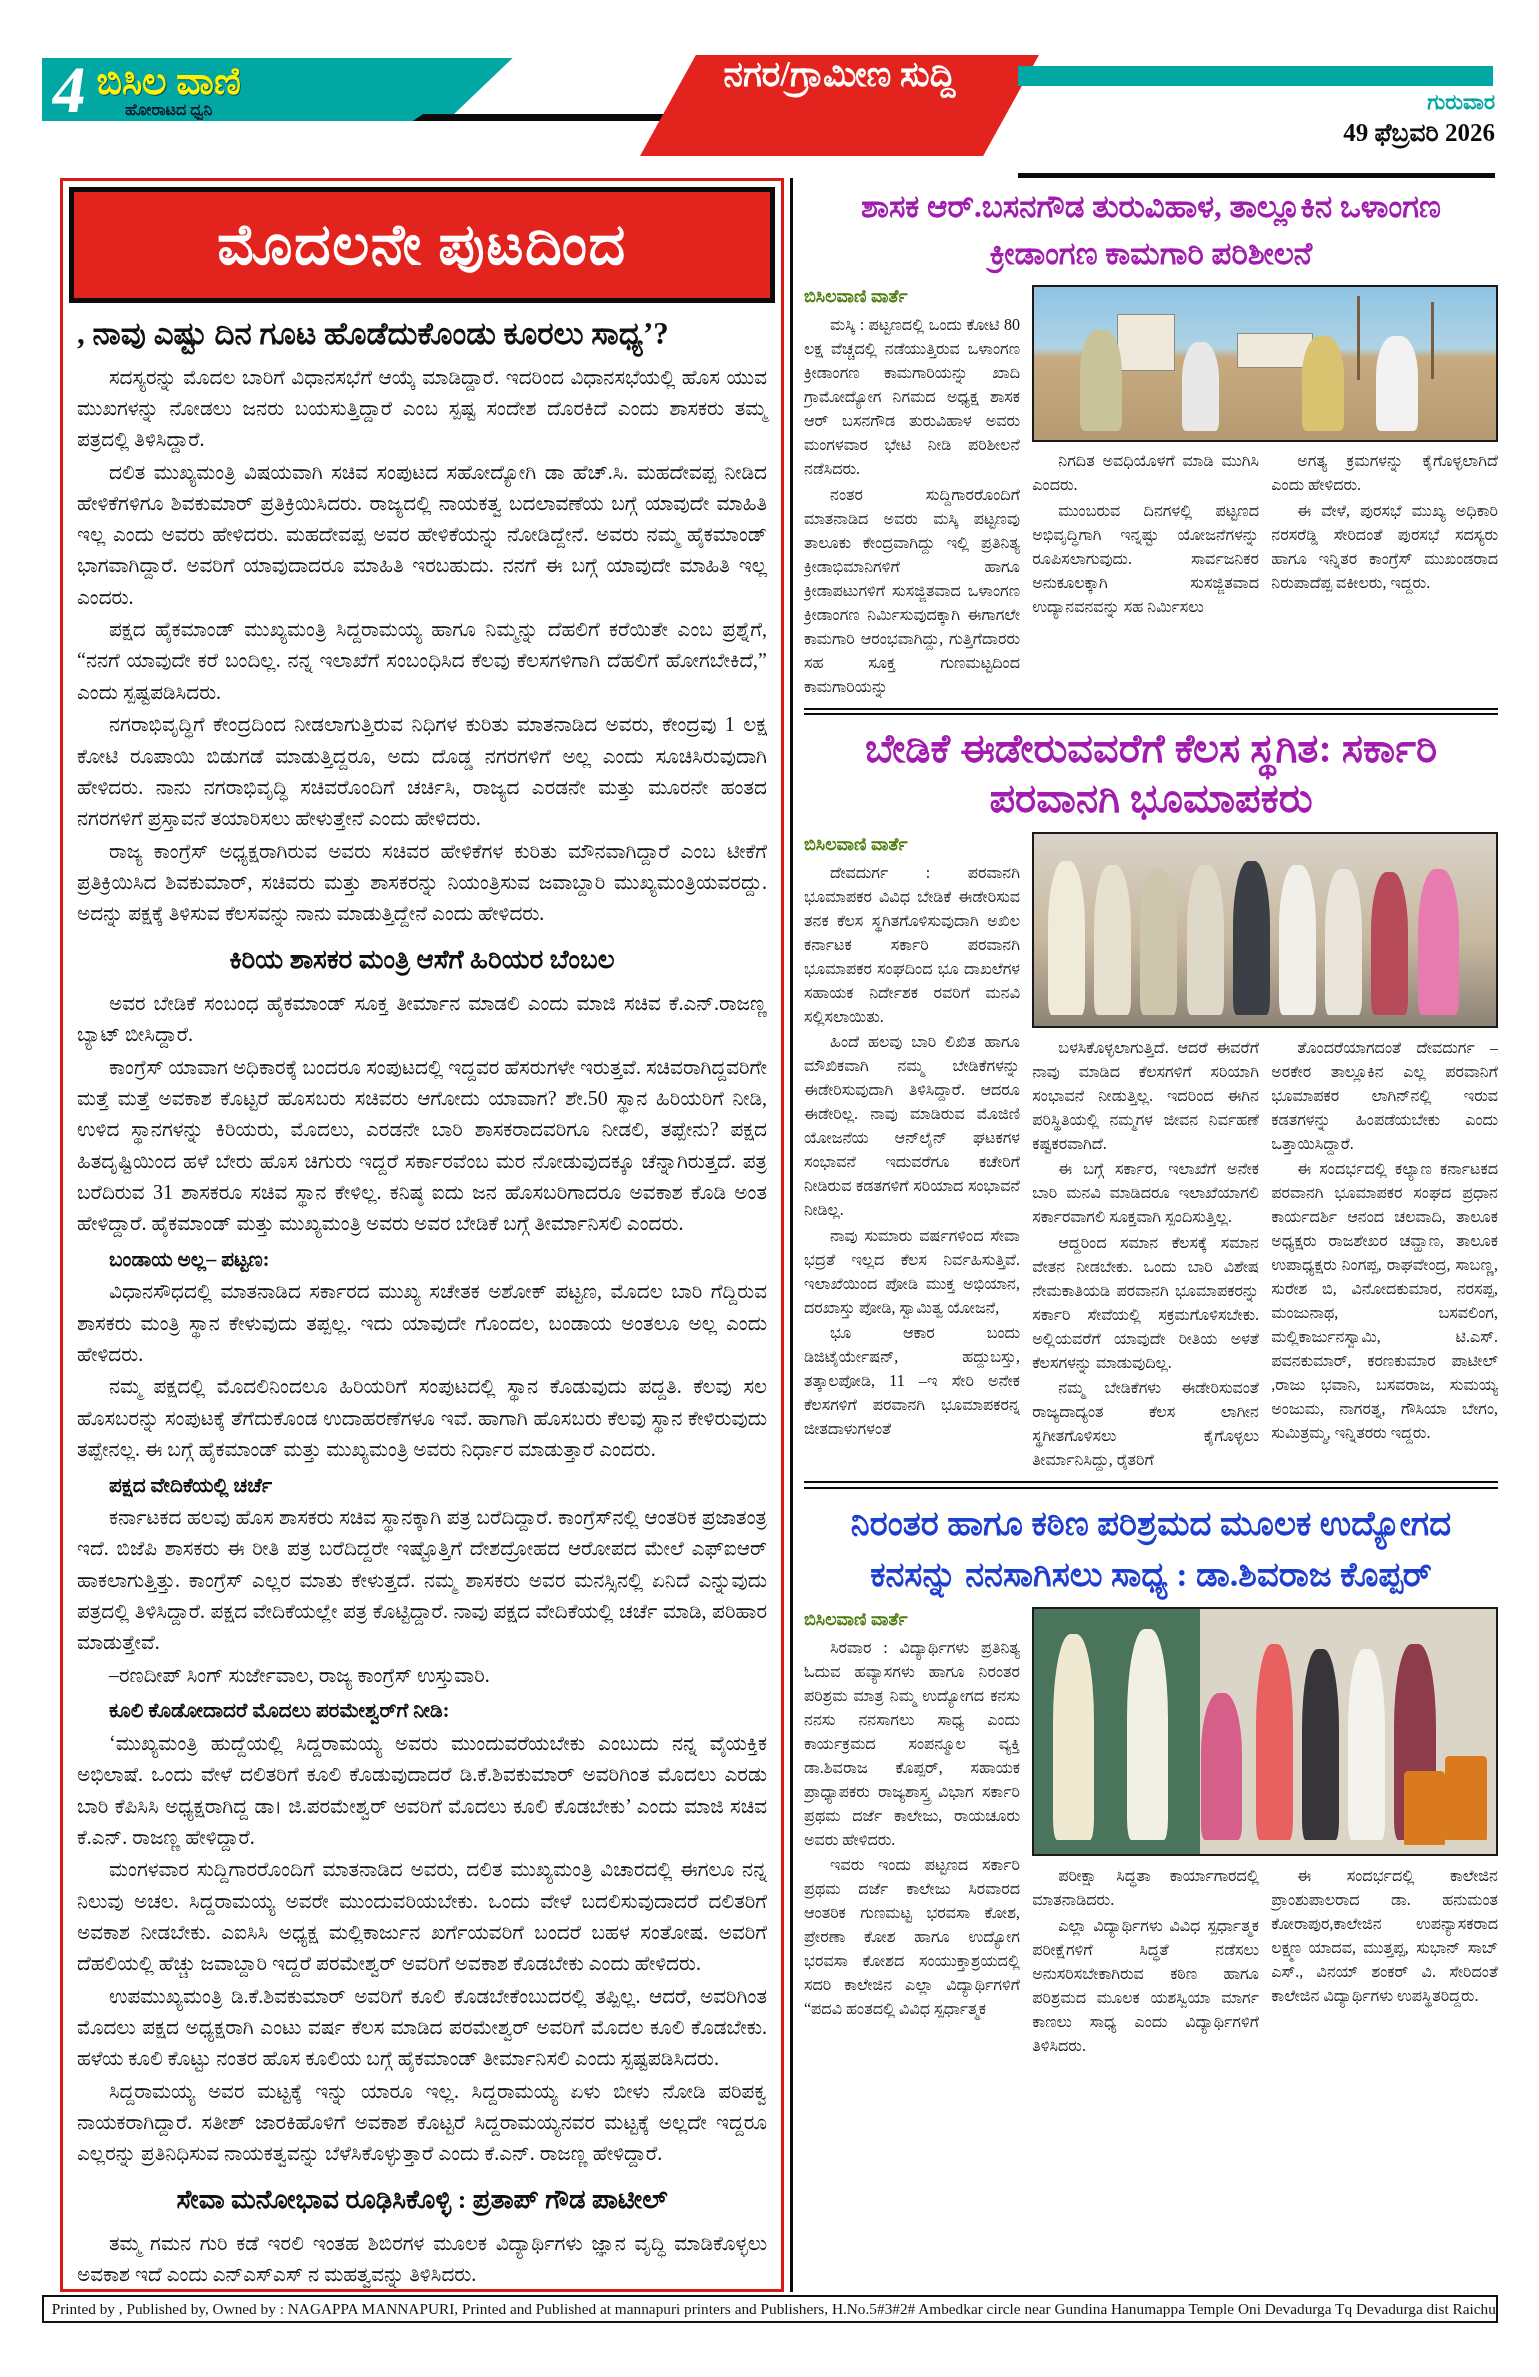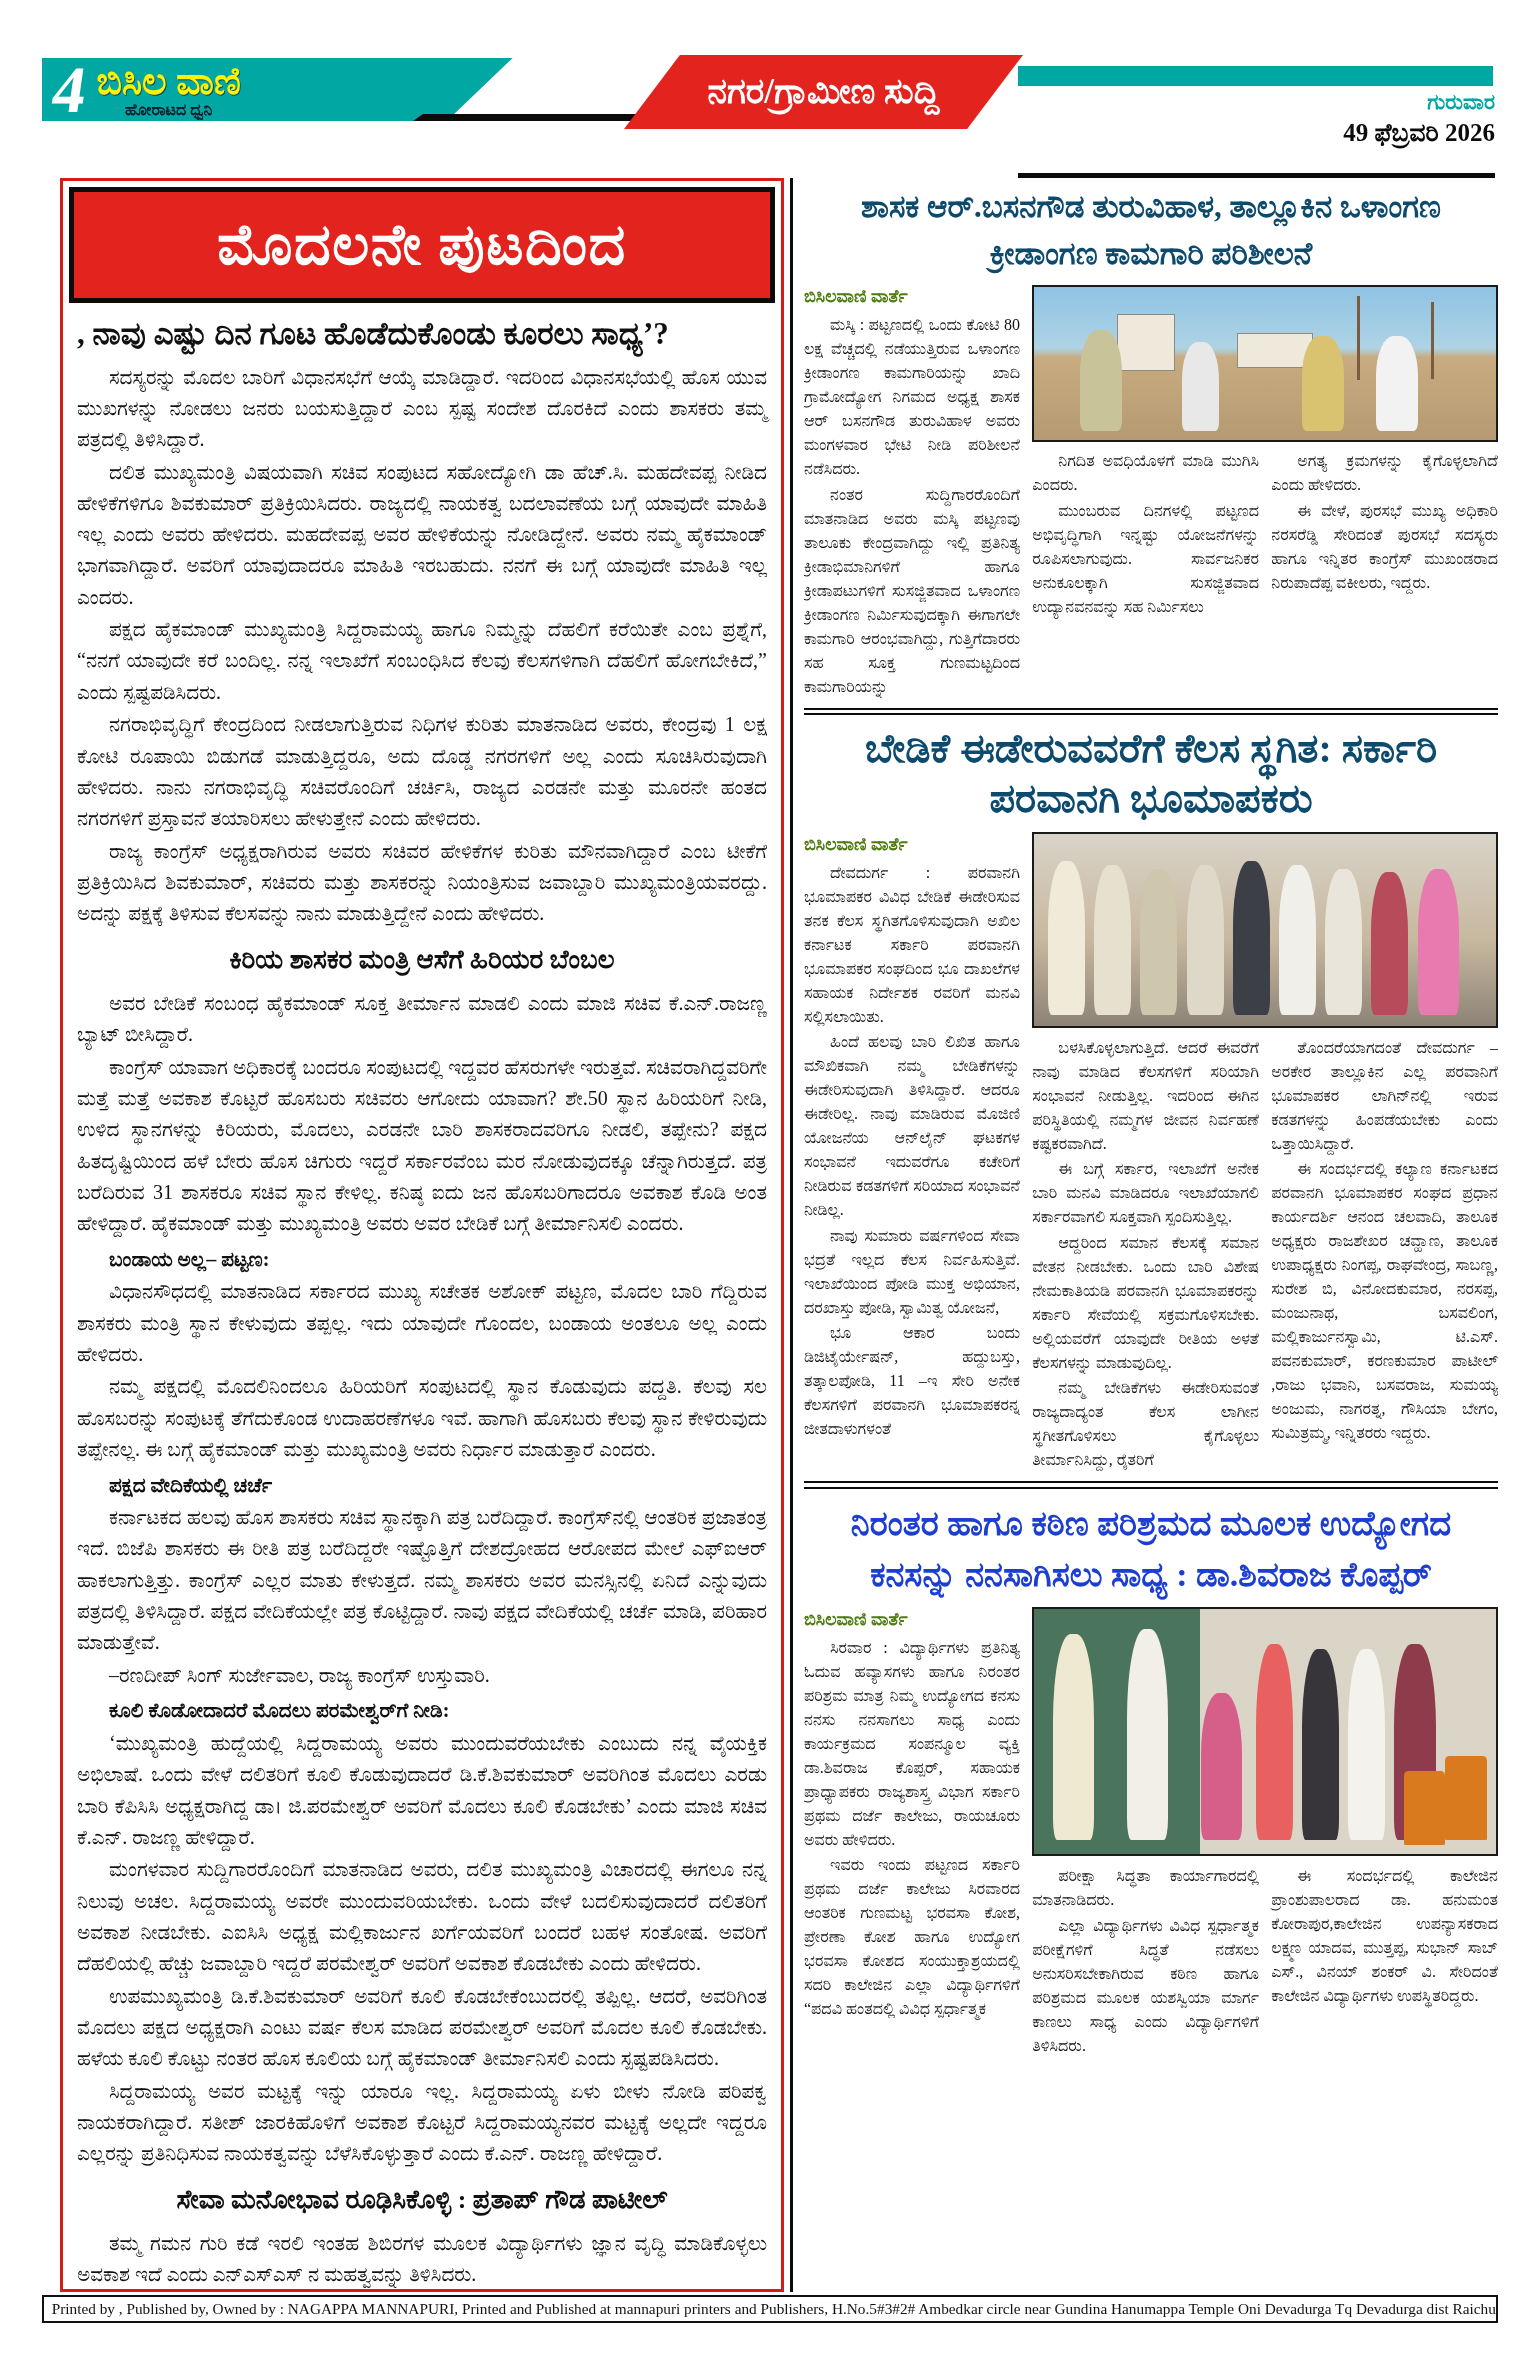--- a/index.html
+++ b/index.html
@@ -6,22 +6,22 @@
   .page{position:relative;width:1540px;height:2377px;background:#fff;overflow:hidden;
         font-family:"Liberation Serif","DejaVu Serif",serif;color:#111;}
   
   .mast{position:absolute;left:42px;top:58px;width:460px;height:63px;background:#00a7a3;
         clip-path:polygon(0 0,100% 0,86% 100%,0 100%);display:flex;align-items:center;gap:10.7px;padding-left:10.7px;}
   .pageno{font-size:66px;line-height:61px;font-weight:bold;color:#fff;transform:skewX(-8deg);}
   .mastcol{display:flex;flex-direction:column;align-items:center;}
   .masttitle{font-size:38px;font-weight:bold;color:#fff200;line-height:40px;text-shadow:0.8px 0.8px 0 #046;}
   .masttag{font-size:16px;font-weight:bold;color:#0f172a;}
   .slash{position:absolute;left:418px;top:114px;width:360px;height:7px;background:#0b0b0b;transform:skewX(-55deg);}
-  .secbanner{position:absolute;left:624px;top:55px;width:399px;height:74px;background:#e3231e;
-        clip-path:polygon(14% 0,100% 0,86% 100%,0 100%);display:flex;align-items:center;justify-content:center;}
+  .secbanner{position:absolute;left:640px;top:55px;width:399px;height:101px;background:#e3231e;
+        clip-path:polygon(14% 0,100% 0,86% 100%,0 100%);display:flex;justify-content:center;}
   .secbanner span{color:#fff;font-weight:bold;font-size:35px;}
   .tealstrip{position:absolute;left:1018px;top:66px;width:475px;height:20px;background:#00a7a3;}
   .weekday{position:absolute;left:1242px;top:90px;width:253px;text-align:right;color:#00a7a3;font-weight:bold;font-size:21px;}
   .dateline{position:absolute;left:1196px;top:119px;width:299px;text-align:right;color:#0b0b0b;font-weight:bold;font-size:25px;}
   .toprule{position:absolute;left:1018px;top:173px;width:477px;height:5.4px;background:#0b0b0b;}
   
   .lead-box{position:absolute;left:60px;top:178px;width:724px;height:2114px;border:3.8px solid #d81b17;
         box-sizing:border-box;overflow:hidden;background:#fff;}
   .lead-banner{margin:6.1px;border:5.4px solid #0b0b0b;background:#e3231e;height:106px;
         display:flex;align-items:center;justify-content:center;}
@@ -29,21 +29,21 @@
   .lead-subhead{margin:10.7px 14px 7.7px;font-size:31px;font-weight:bold;line-height:1.3;}
   .lead-body{padding:0 14px 7.7px;font-size:20px;line-height:1.56;text-align:justify;}
   .lead-body .para{margin:0 0 1.5px;text-indent:32px;}
   .lead-body .subhead{text-align:center;font-weight:bold;font-size:26px;margin:10.7px 0 7.7px;text-indent:0;}
   .lead-body .leadin{font-weight:bold;margin:4.6px 0 1.5px;text-indent:32px;}
   
   .vrule{position:absolute;left:790px;top:178px;width:0;height:2114px;border-left:2.3px solid #0b0b0b;border-right:0.8px solid #0b0b0b;}
   
   .right-col{position:absolute;left:804px;top:181px;width:694px;height:2111px;overflow:hidden;}
   .ah{margin:3.1px 0 7.7px;text-align:center;font-weight:bold;line-height:1.5;}
-  .ah.black{color:#0c4a6e;font-size:31px;}
+  .ah.black{color:#a21caf;font-size:31px;}
   .ah.blue{color:#1c3ed1;font-size:34px;}
   .ah.single{font-size:40px;line-height:1.25;}
   .byline{color:#4d7c0f;font-weight:bold;font-size:17.6px;margin:1.5px 0 6.1px;}
   .art-grid{display:grid;grid-template-columns:216px 1fr;column-gap:12.3px;}
   .cp{margin:0 0 1.5px;text-indent:26px;font-size:16px;line-height:1.5;text-align:justify;}
   .two-col{display:grid;grid-template-columns:1fr 1fr;column-gap:12.3px;margin-top:7.7px;}
   .rule{border-top:2.3px solid #0b0b0b;border-bottom:2.3px solid #0b0b0b;height:3.1px;margin:7.7px 0 9.2px;}
   
   .photo{position:relative;border:2.3px solid #1a1a1a;overflow:hidden;width:100%;box-sizing:border-box;}
   .photo i{position:absolute;display:block;}

